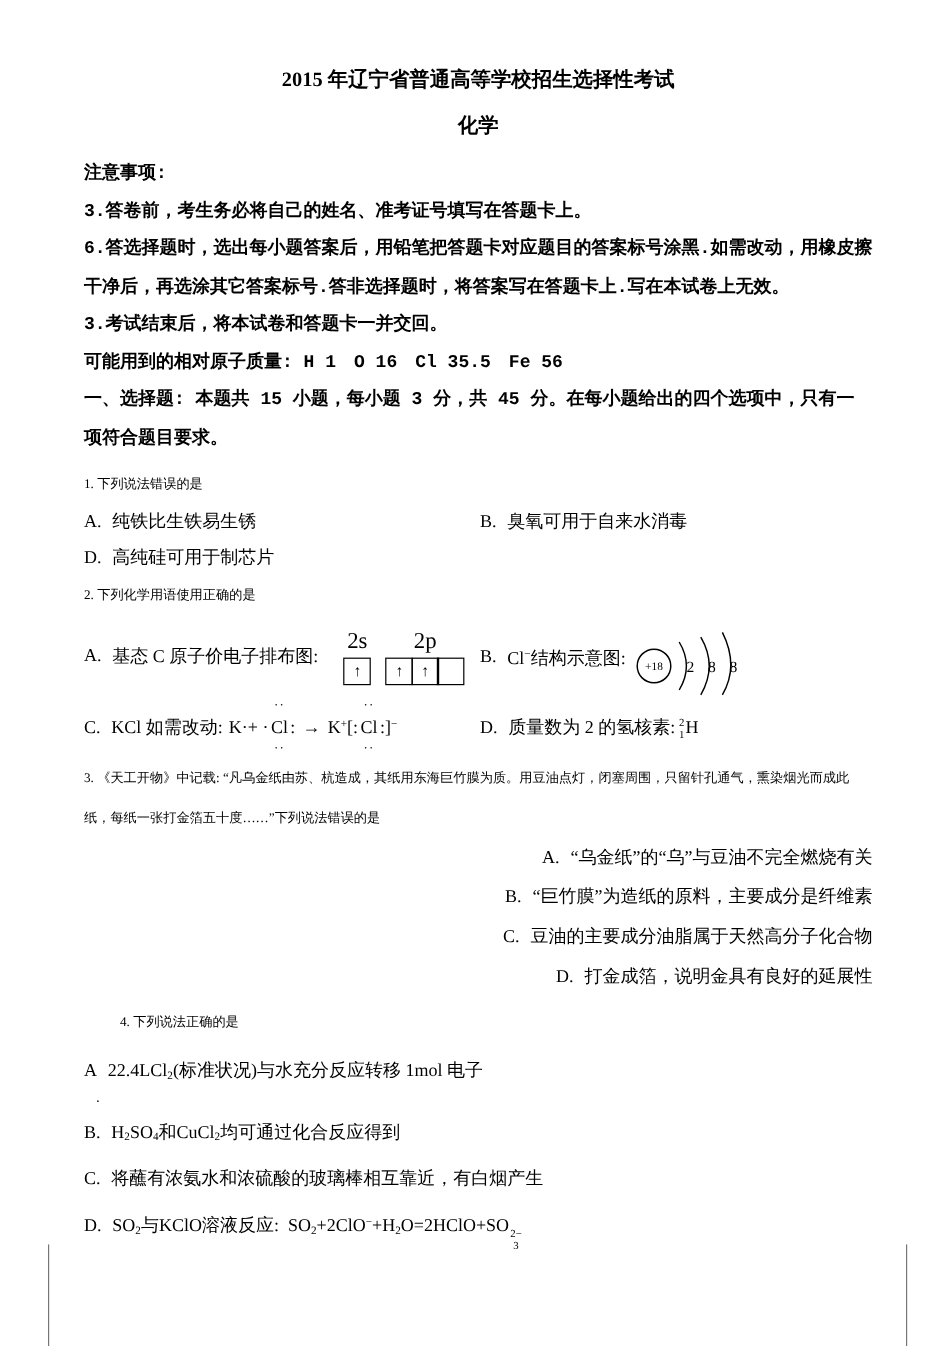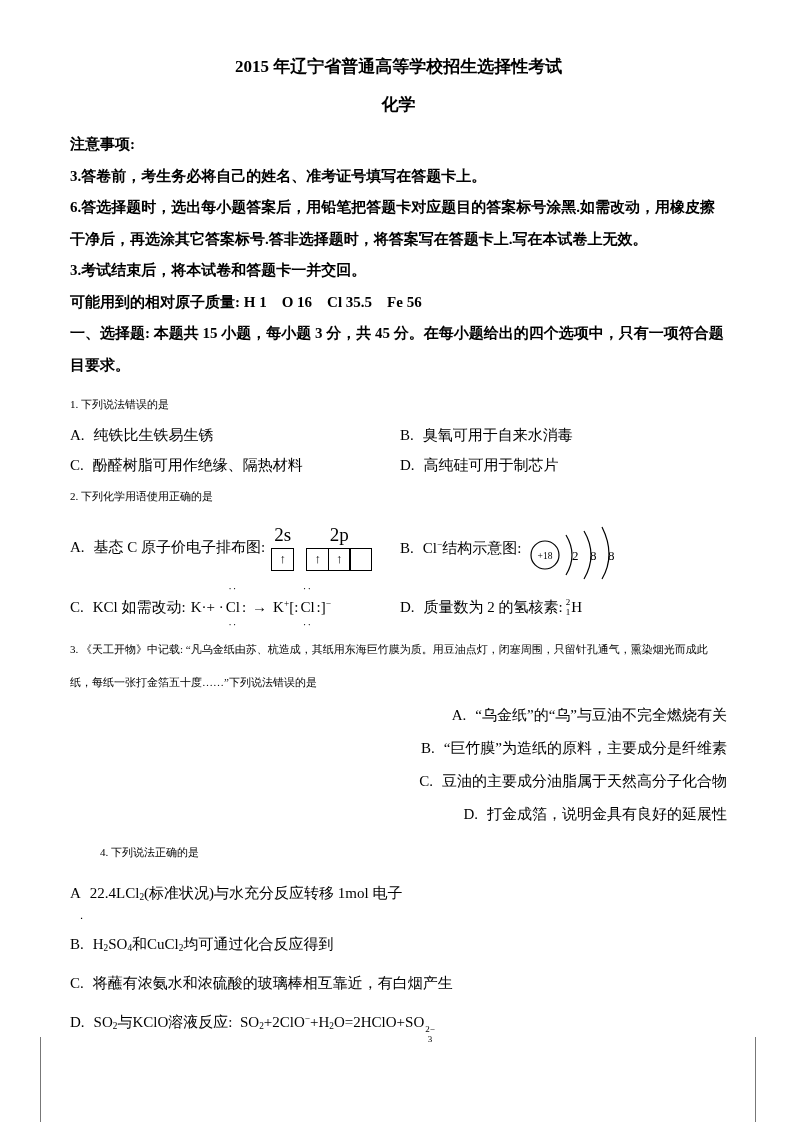--- a/index.html
+++ b/index.html
@@ -4,34 +4,34 @@
 <style>
   html,body{margin:0;padding:0;}
   body{
     width:793px;height:1122px;position:relative;overflow:hidden;
     background:#ffffff;color:#000;
     font-family:"Liberation Serif","DejaVu Serif",serif;
   }
   .page{position:absolute;inset:0;padding:54px 66px 0 70px;}
   .title{font-size:17px;font-weight:700;text-align:center;line-height:25px;}
   .subject{font-size:17px;font-weight:700;text-align:center;line-height:25px;margin-top:13px;}
-  .bline{font-size:15px;font-weight:700;line-height:31.5px;}
+  .bline{font-size:15px;font-weight:700;line-height:31.5px;font-family:Liberation Mono, monospace;}
   .notice-head{margin-top:12px;}
   .atomic{white-space:pre-wrap;}
   .stem{font-size:11px;line-height:32px;}
   .q1-stem{margin-top:7px;}
   .opt-grid{display:grid;grid-template-columns:330px 1fr;font-size:15px;line-height:30px;}
   .olabel{margin-right:9px;}
   .q2-row{display:flex;align-items:center;font-size:15px;}
   .row-ab{min-height:64px;margin-top:3px;}
   .row-cd{margin-top:9px;line-height:34px;}
   .q2-left{width:330px;flex-shrink:0;display:flex;align-items:center;}
   .q2-right{display:flex;align-items:center;}
   
-  .orb{display:inline-flex;align-items:flex-start;gap:12px;margin-left:6px;}
+  .orb{display:inline-flex;align-items:flex-start;gap:12px;margin-left:21px;}
   .orb-group{display:flex;flex-direction:column;align-items:center;}
   .orb-label{font-size:19px;line-height:1.1;margin-bottom:2px;}
   .orb-boxes{display:flex;}
   .orb-box{width:21px;height:21px;border:1.5px solid #000;display:flex;align-items:center;justify-content:center;font-size:13px;}
   .orb-box + .orb-box{margin-left:-1.5px;}
   
   .shell-svg{margin-left:5px;display:block;}
   
   .lewis{margin-left:5px;white-space:nowrap;}
   .ldot{position:relative;display:inline-block;margin:0 2px;}
@@ -67,21 +67,20 @@
   <div class="bline">3.答卷前，考生务必将自己的姓名、准考证号填写在答题卡上。</div>
   <div class="bline">6.答选择题时，选出每小题答案后，用铅笔把答题卡对应题目的答案标号涂黑.如需改动，用橡皮擦干净后，再选涂其它答案标号.答非选择题时，将答案写在答题卡上.写在本试卷上无效。</div>
   <div class="bline">3.考试结束后，将本试卷和答题卡一并交回。</div>
   <div class="bline atomic">可能用到的相对原子质量: H 1　O 16　Cl 35.5　Fe 56</div>
   <div class="bline">一、选择题: 本题共 15 小题，每小题 3 分，共 45 分。在每小题给出的四个选项中，只有一项符合题目要求。</div>
 
   <div class="stem q1-stem">1. 下列说法错误的是</div>
   <div class="opt-grid">
     <div><span class="olabel">A.</span><span>纯铁比生铁易生锈</span></div>
     <div><span class="olabel">B.</span><span>臭氧可用于自来水消毒</span></div>
-    <div><span class="olabel">C.</span><span>酚醛树脂可用作绝缘、隔热材料</span></div>
     <div><span class="olabel">D.</span><span>高纯硅可用于制芯片</span></div>
   </div>
 
   <div class="stem">2. 下列化学用语使用正确的是</div>
 
   <div class="q2-row row-ab">
     <div class="q2-left">
       <span class="olabel">A.</span>
       <span>基态 C 原子价电子排布图:</span>
       <span class="orb">

